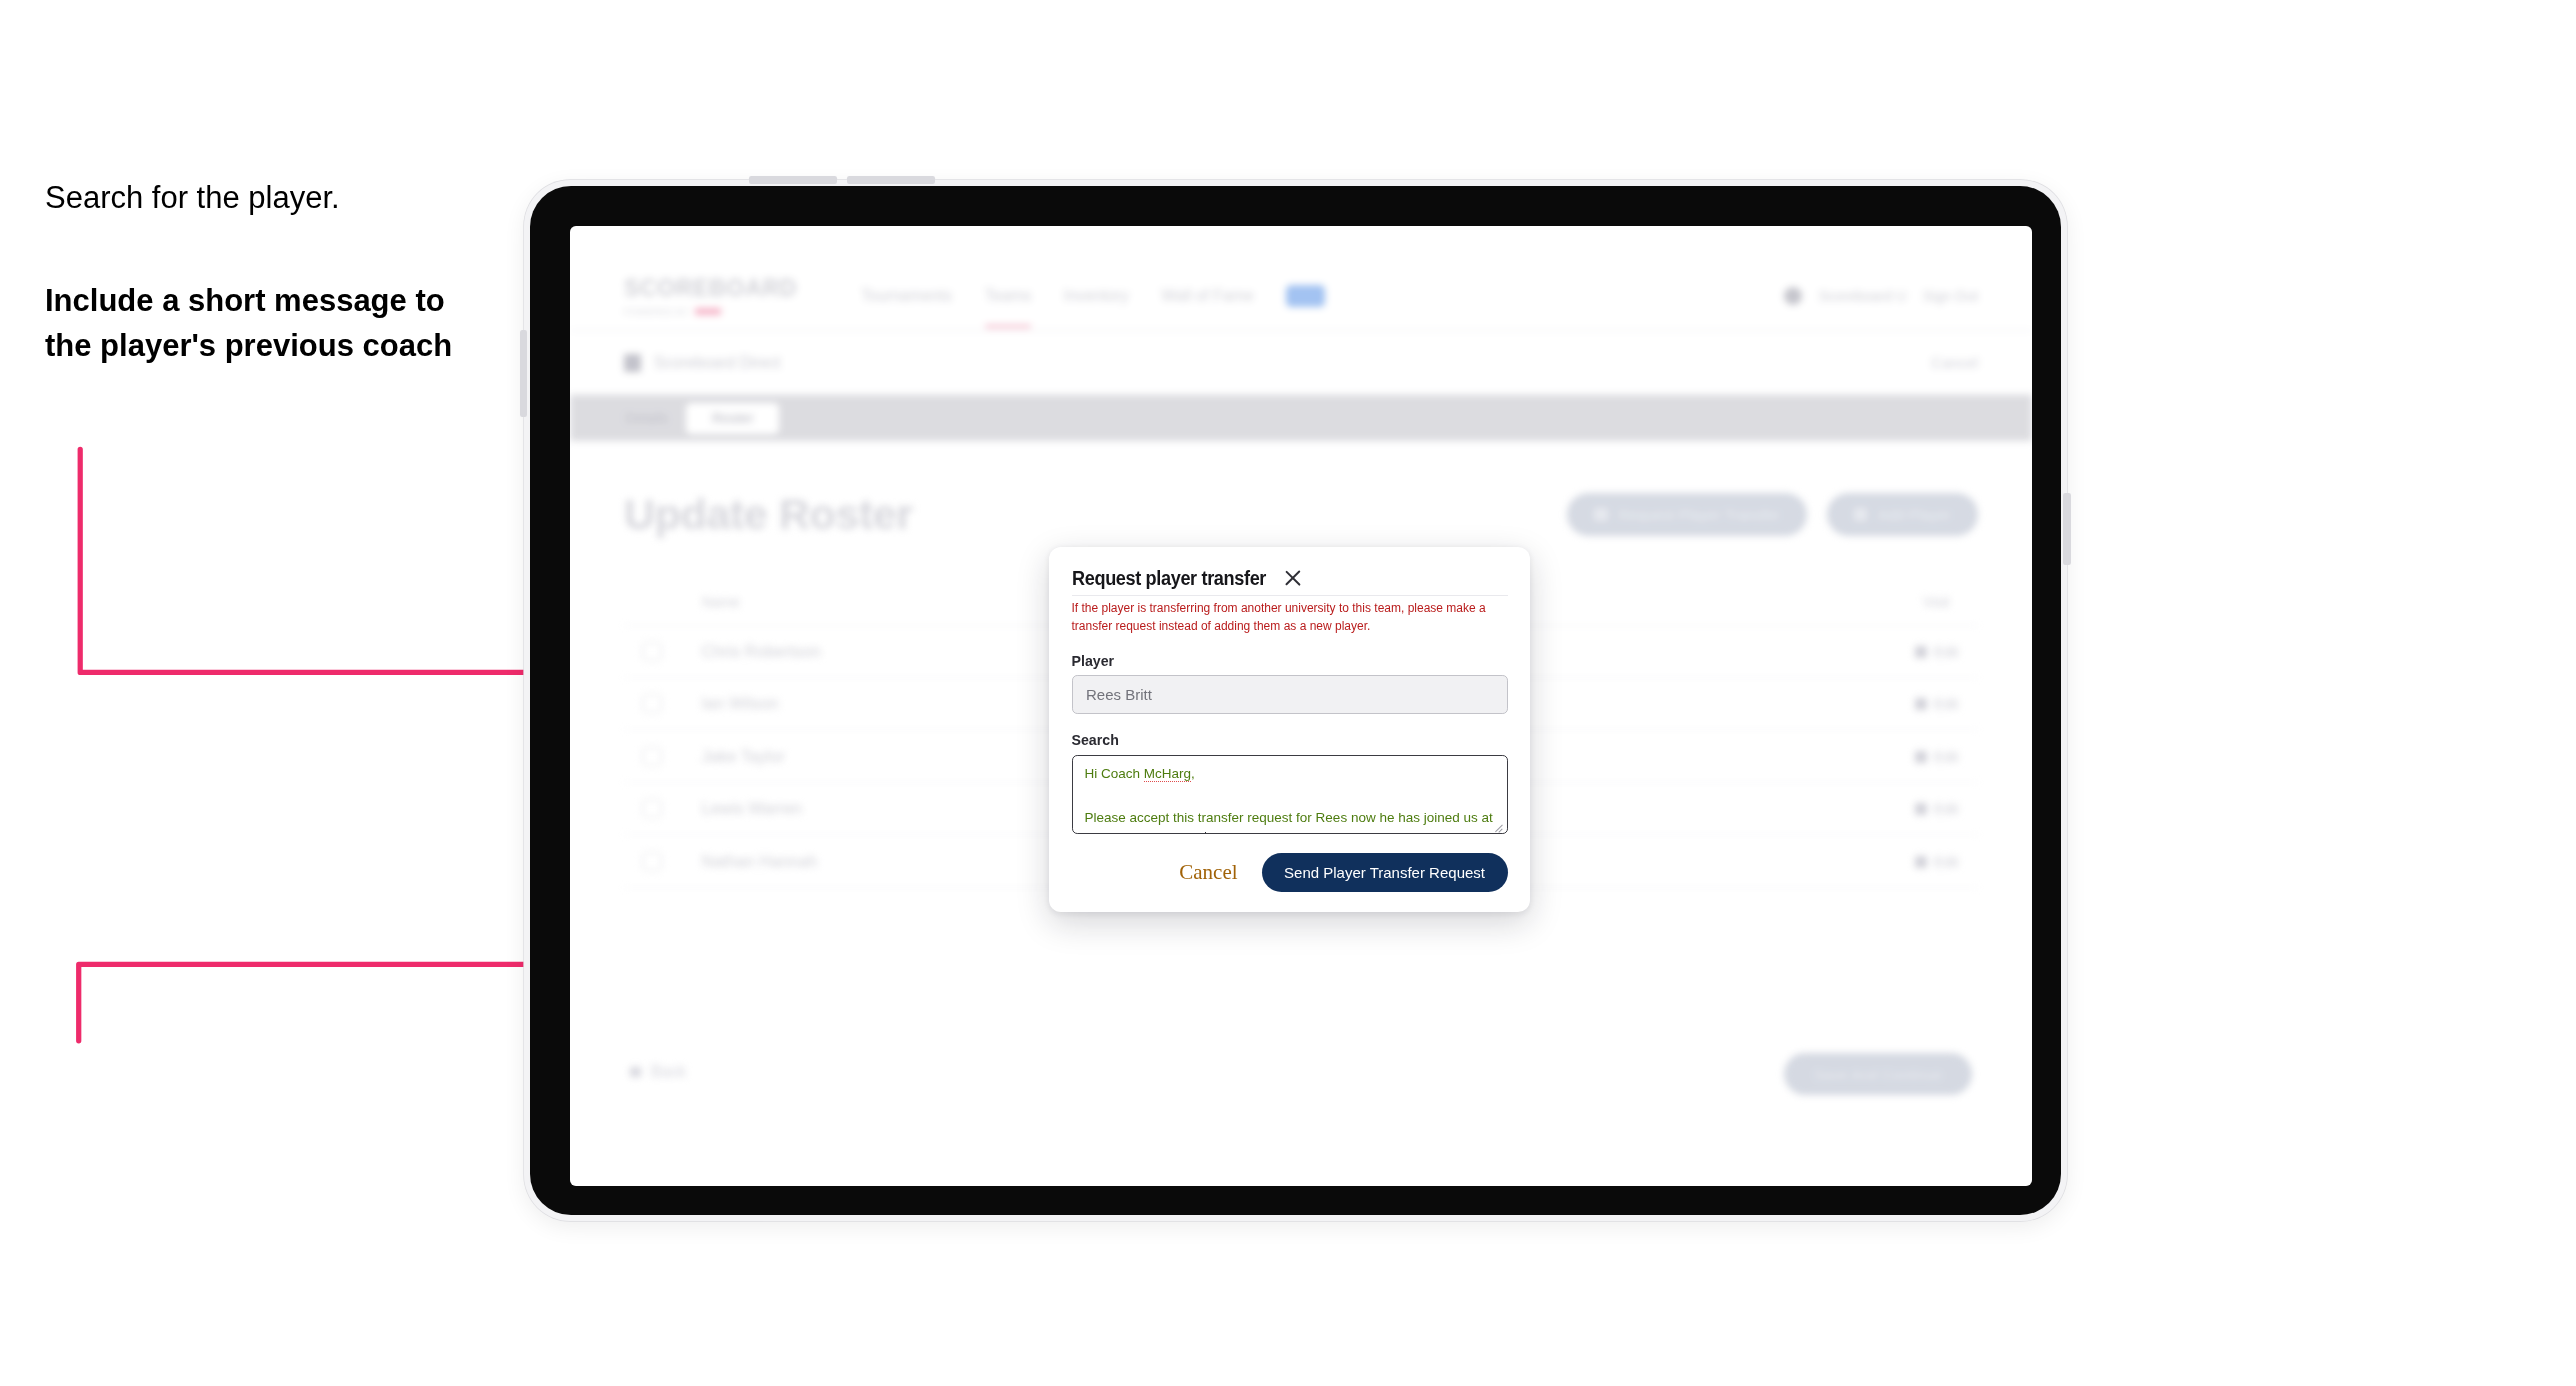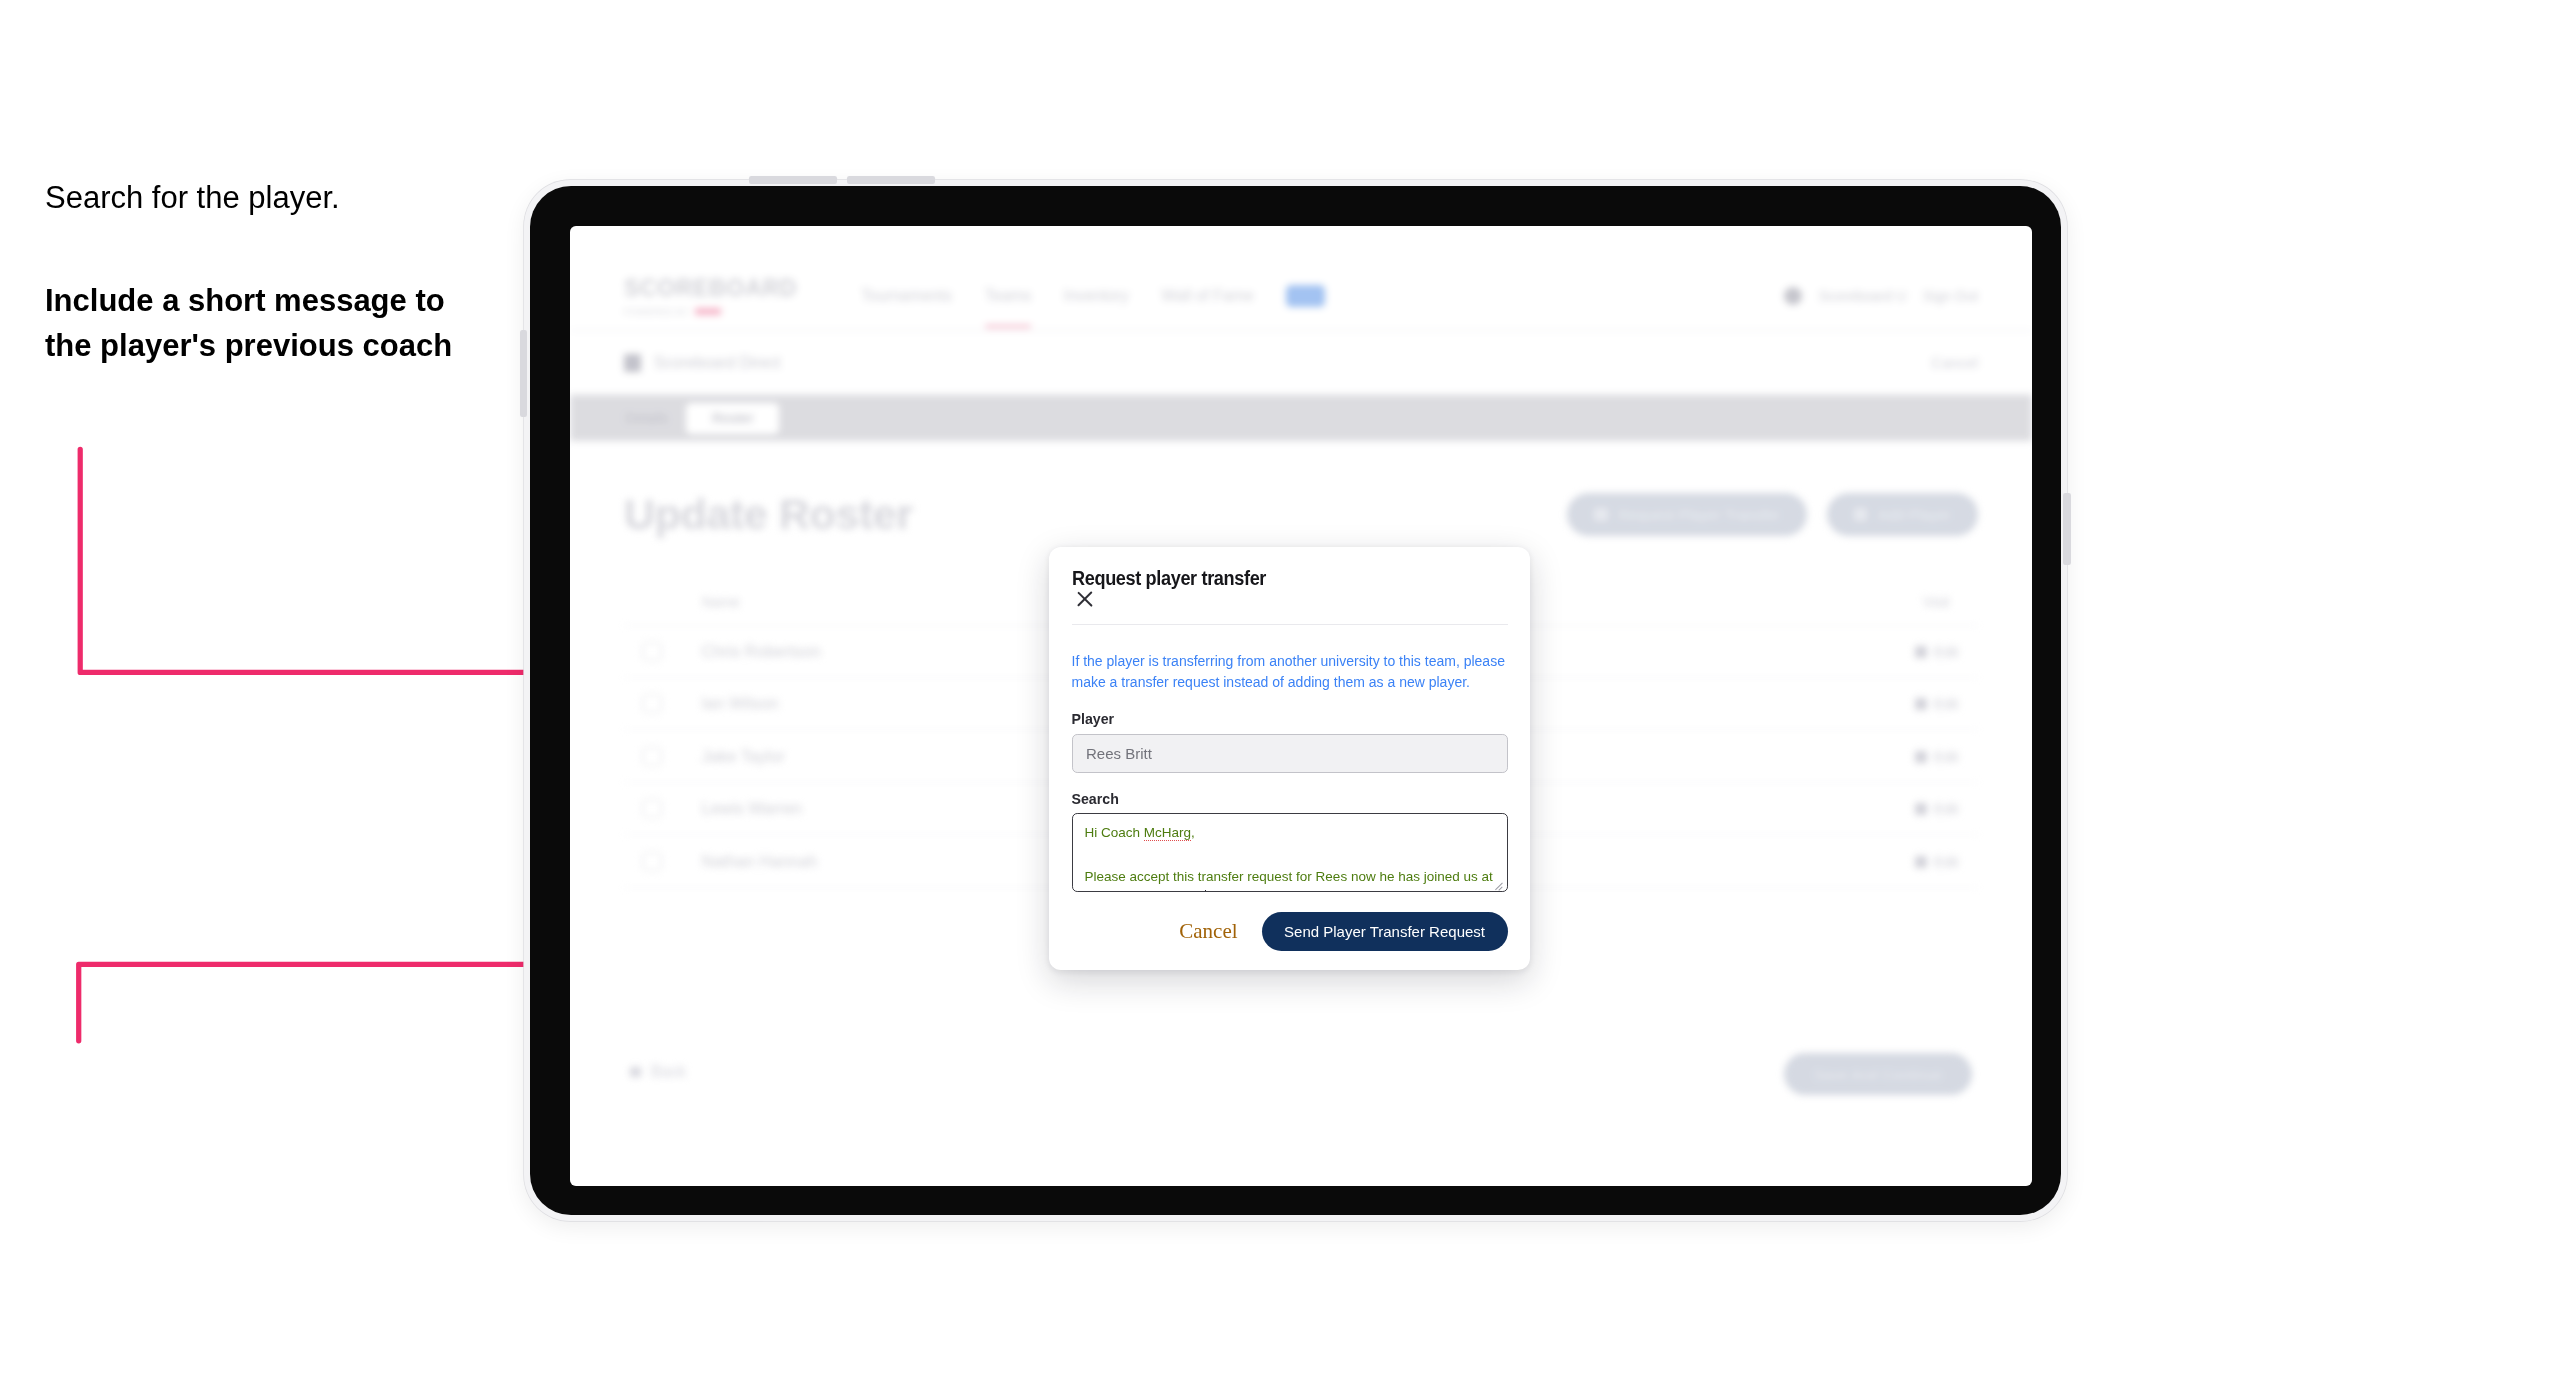--- a/index.html
+++ b/index.html
@@ -175,44 +175,43 @@
   #modal {
     position: absolute;
     left: 479px; top: 321px;
     width: 481px;
     background:#ffffff;
     border-radius: 12px;
     box-shadow: 0 10.5px 33px rgba(20,20,40,.18), 0 1.5px 6px rgba(20,20,40,.08);
     padding: 21px 22.5px 19.5px 22.5px;
   }
   #modal-head {
-    display:flex; align-items:flex-start; justify-content:flex-end;
-    padding-bottom: 12px;
+    display:flex; align-items:flex-start; justify-content:flex-start;
+    padding-bottom: 4px;
     border-bottom: 0.7px solid #e9e9ed;
-    flex-direction: column;
   }
   #modal-title {
     font-size: 19.5px; font-weight: 800; color:#16161a;
     letter-spacing:-0.4px; line-height:1.1;
     transform: scaleX(.93); transform-origin: left center;
   }
   #close-btn {
     width: 25.5px; height: 25.5px; position:relative; cursor:pointer;
     margin-top:-3px; margin-right:-3px;
   }
   #close-btn::before, #close-btn::after {
     content:""; position:absolute; left:3px; top:12px;
     width:19.5px; height:2.2px; background:#2f2f36; border-radius:1.5px;
   }
   #close-btn::before { transform: rotate(45deg); }
   #close-btn::after  { transform: rotate(-45deg); }
 
   #modal-desc {
-    margin-top: 26px;
-    font-size: 14px; line-height: 1.5; color:#3b82f6;
+    margin-top: 3px;
+    font-size: 12px; line-height: 1.5; color:#b91c1c;
     max-width: 434px;
   }
 
   .field-label {
     margin-top: 18px; margin-bottom: 6.7px;
     font-size: 14.2px; font-weight: 700; color:#2a2a31;
   }
   #player-input {
     width: 100%; height: 39px;
     background:#f1f1f3;

